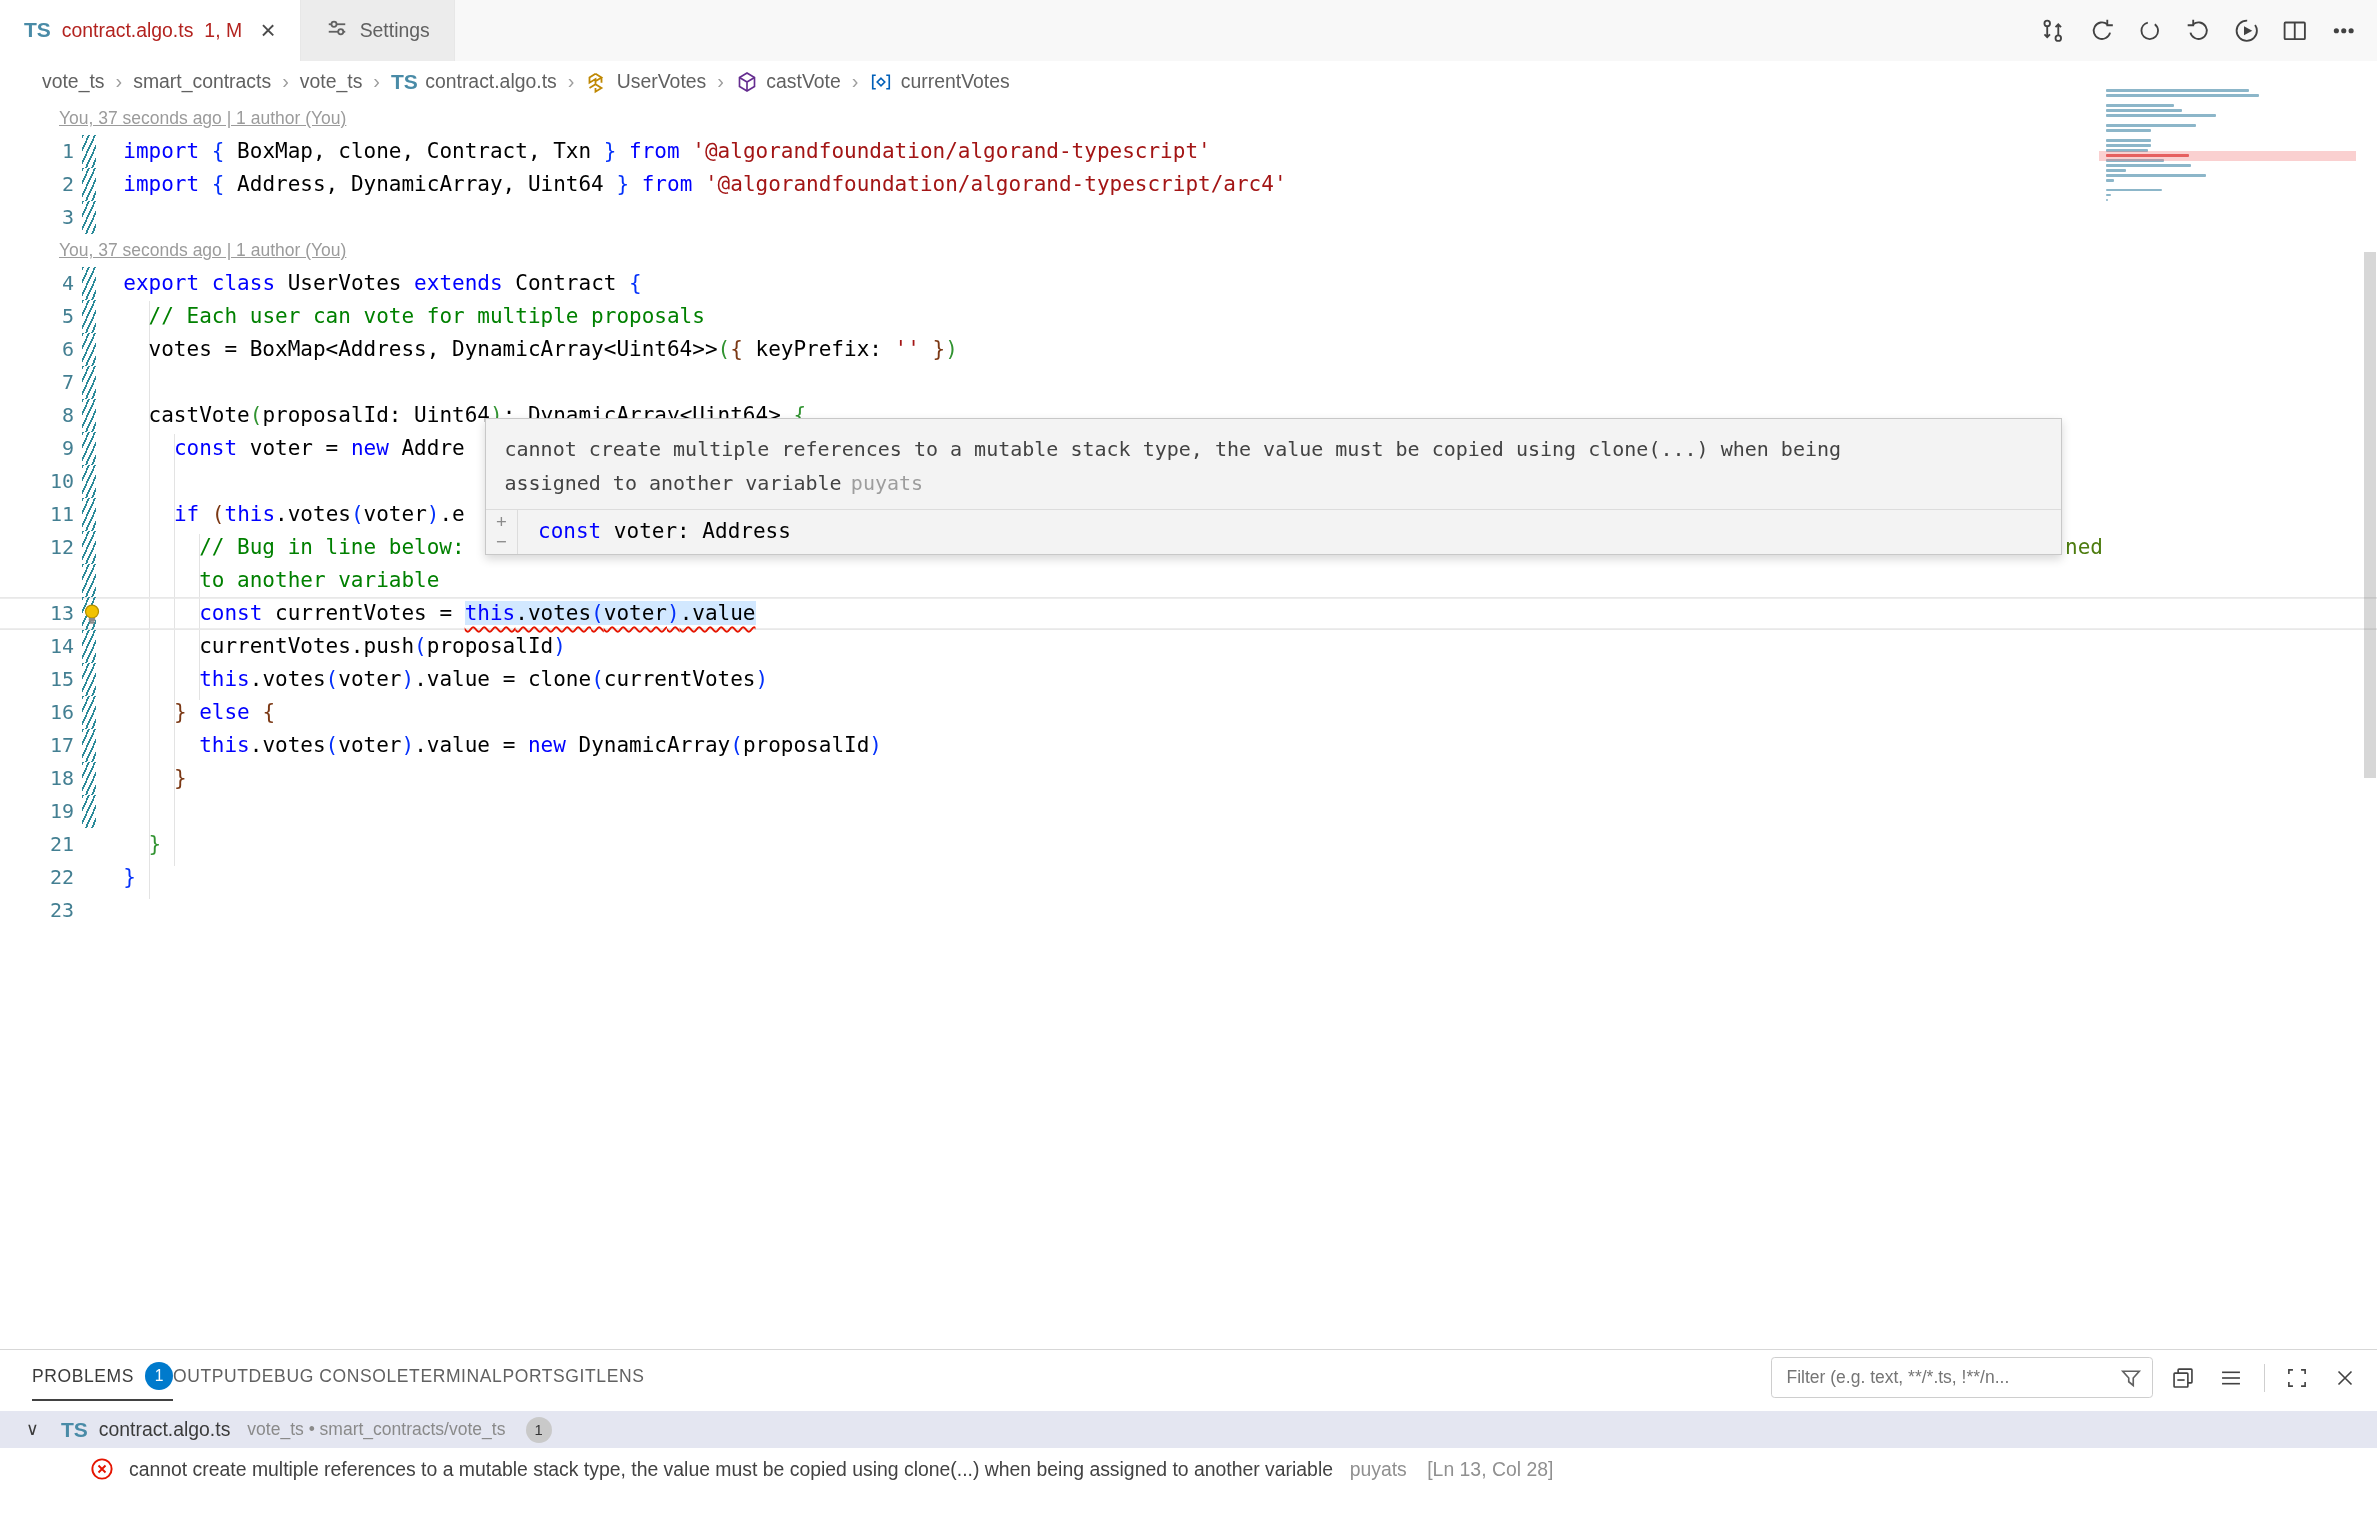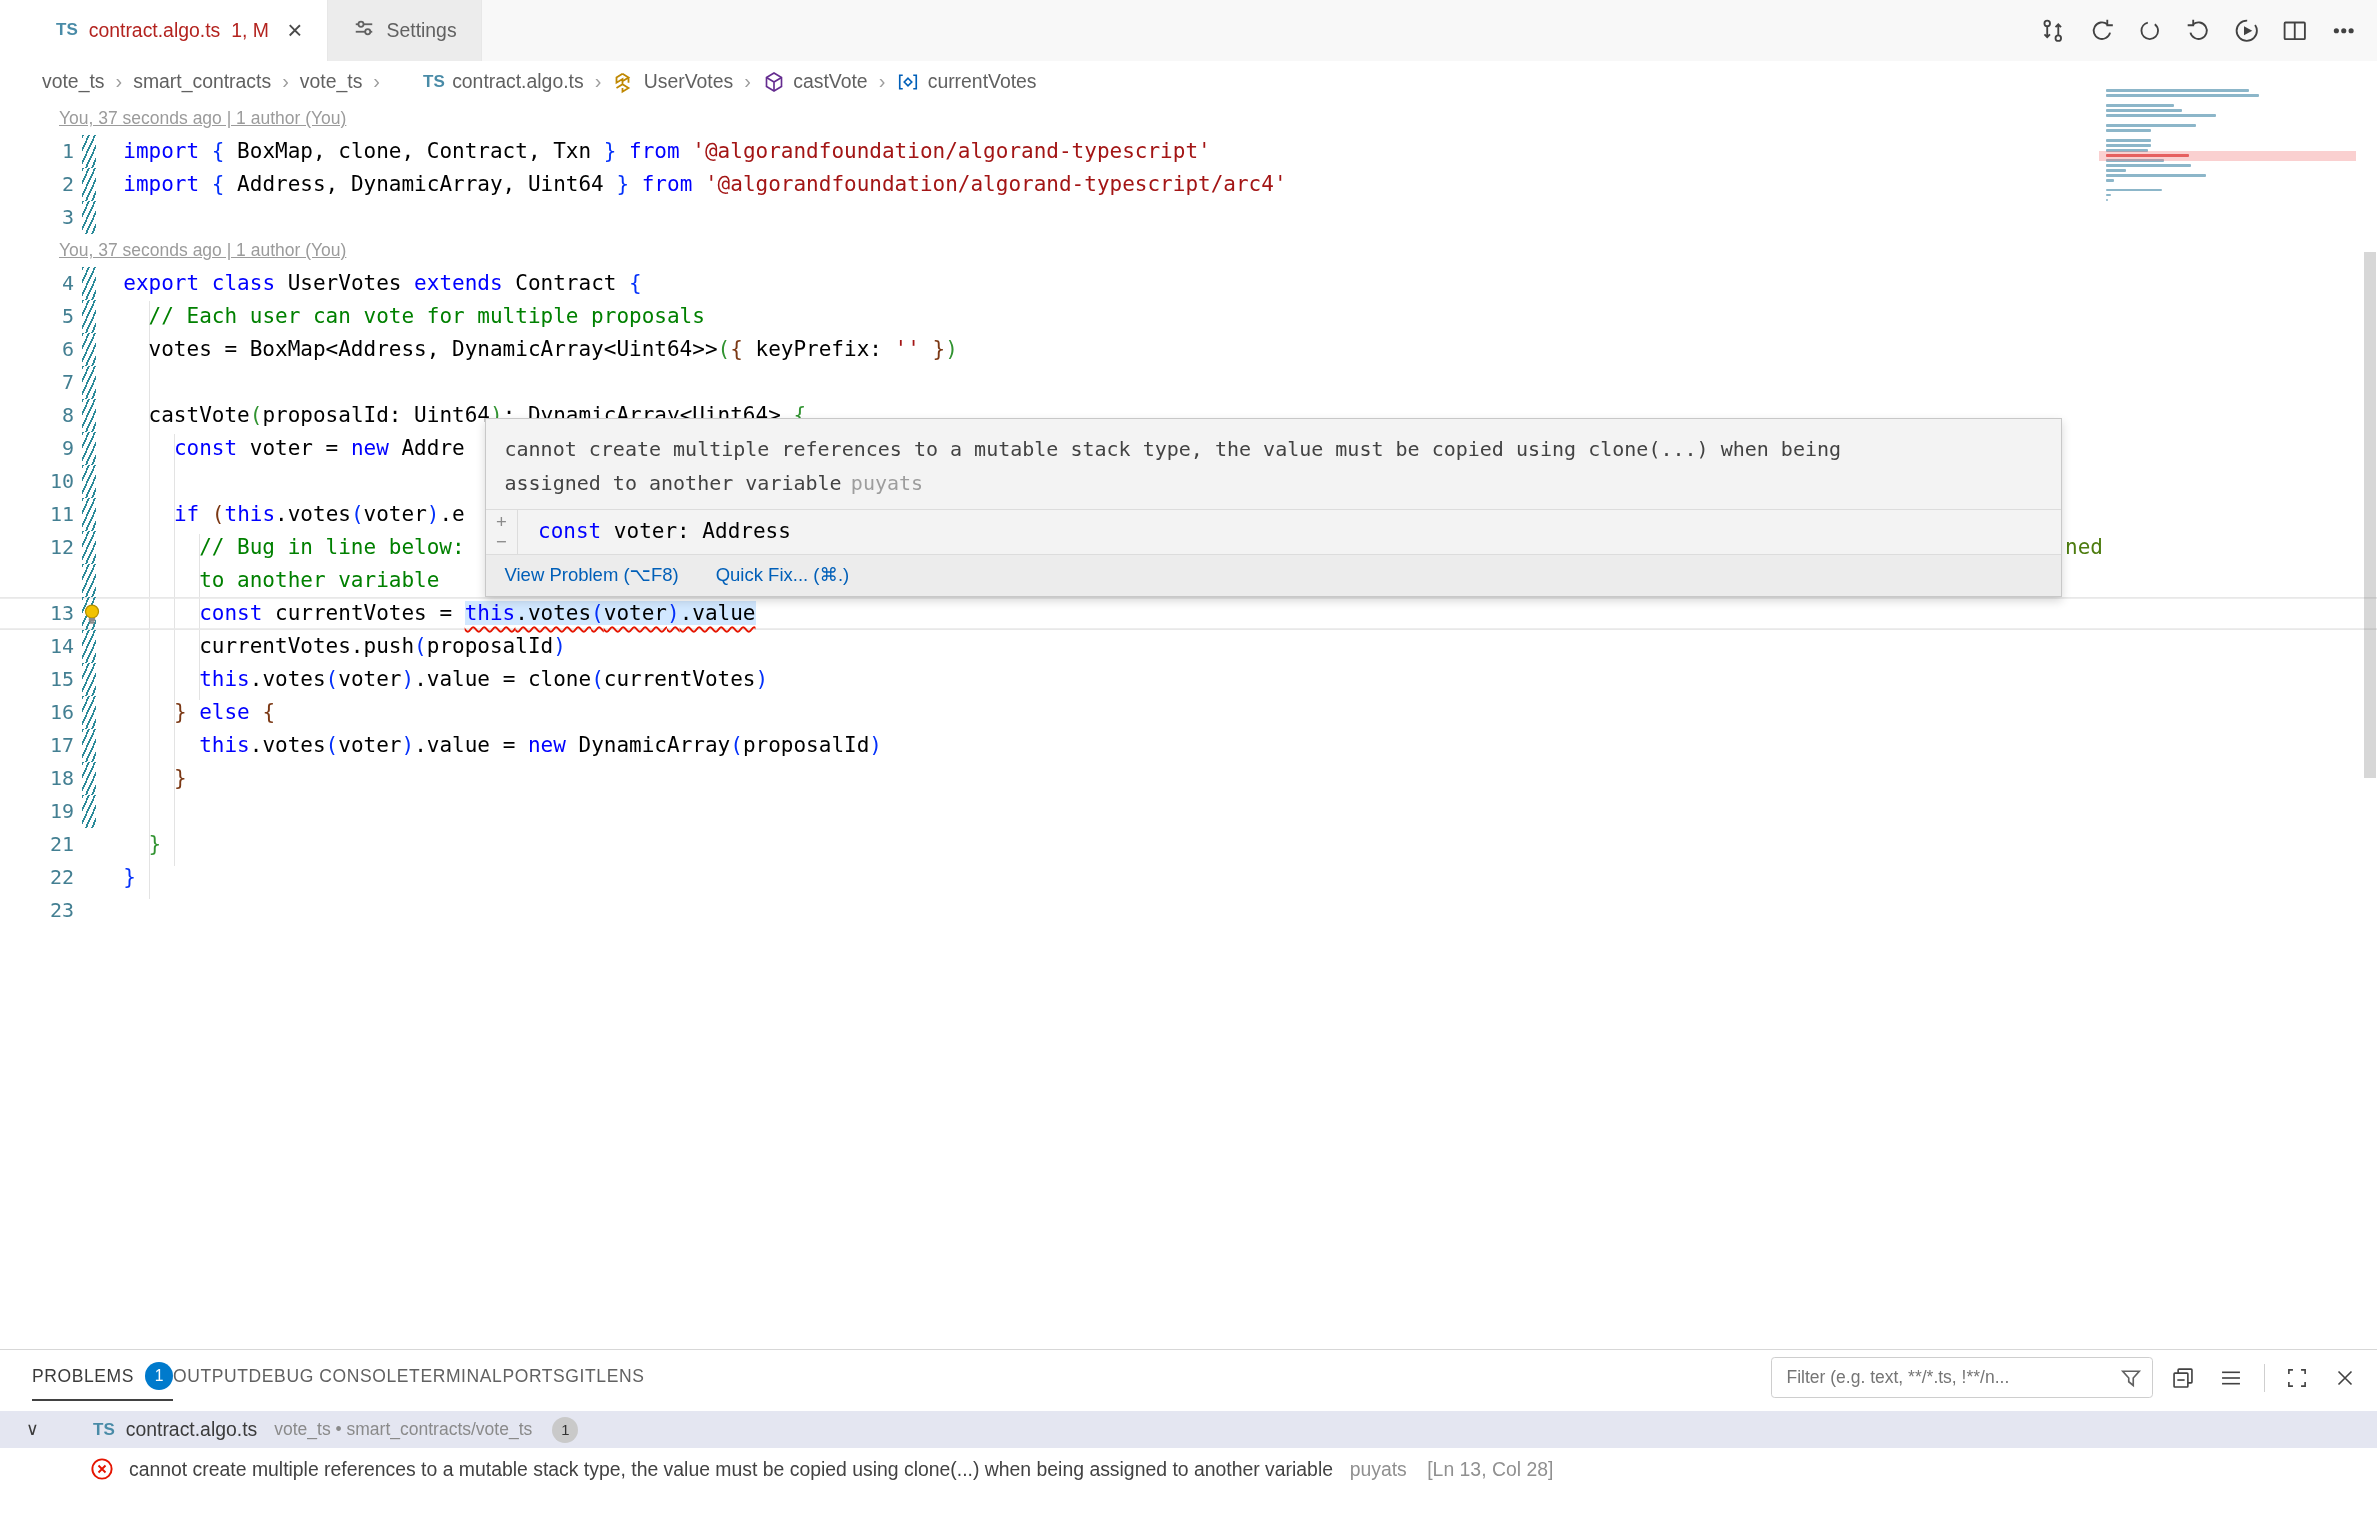--- a/index.html
+++ b/index.html
@@ -6,21 +6,21 @@
   body{width:2377px;height:1539px;position:relative;background:#fff;overflow:hidden;
        font-family:"Liberation Sans",sans-serif;color:#3b3b3b;}
 
   
   .tabbar{position:absolute;top:0;left:0;right:0;height:61px;background:#f8f8f8;
           border-bottom:0.9px solid #e7e7e7;display:flex;align-items:stretch;}
   .tab{display:flex;align-items:center;padding:0 24px;font-size:19.4px;color:#616161;
        border-right:0.9px solid #e7e7e7;background:#ececec;gap:11px;}
   .tab.active{background:#fff;margin-bottom:-0.9px;border-bottom:0.9px solid #fff;}
   .tab.active .tab-label,.tab.active .tab-badge{color:#b3231f;}
-  .ts-glyph{font-weight:bold;font-size:17px;color:#498ba7;letter-spacing:0;margin-left:32px;}
+  .ts-glyph{font-weight:bold;font-size:21px;color:#498ba7;letter-spacing:0;}
   .tab-close{font-size:26px;color:#4b4b4b;margin-left:7.4px;line-height:1;}
   .editor-actions{position:absolute;right:13px;top:0;height:61px;display:flex;align-items:center;gap:7.4px;}
   .action{width:41px;height:41px;display:flex;align-items:center;justify-content:center;border-radius:5.5px;}
   .action svg{width:29.5px;height:29.5px;}
 
   
   .breadcrumbs{position:absolute;top:61px;left:7px;right:0;height:41px;background:#fff;
                display:flex;align-items:center;padding-left:35px;font-size:19.4px;color:#616161;}
   .crumb{display:flex;align-items:center;gap:7.4px;}
   .crumb-sep{color:#9d9d9d;margin:0 11px;font-size:20px;}
@@ -255,24 +255,20 @@
     </div>
     <div class="hover-decl">
       <div class="hover-zoom">
         <span>+</span>
         <span>−</span>
       </div>
       <div class="hover-code">
         <span class="kw">const</span><span class="pl"> voter: Address</span>
       </div>
     </div>
-    <div class="hover-actions">
-      <span class="hover-link">View Problem (⌥F8)</span>
-      <span class="hover-link">Quick Fix... (⌘.)</span>
-    </div>
   </div>
 </div>
 
 <div class="minimap" id="minimap">
     <div class="mmbar" style="width: 143px;"></div>
     <div class="mmbar" style="width: 153px;"></div>
     <div class="mmbar" style="width: 0px; background: transparent;"></div>
     <div class="mmbar" style="width: 68px;"></div>
     <div class="mmbar" style="width: 76px;"></div>
     <div class="mmbar" style="width: 110px;"></div>

